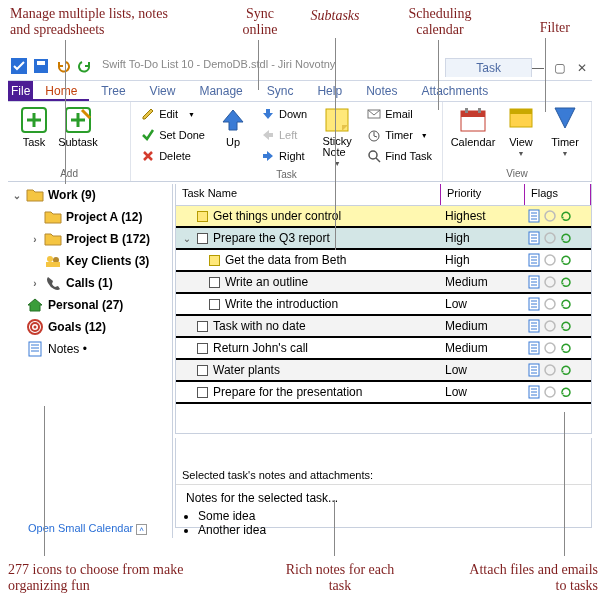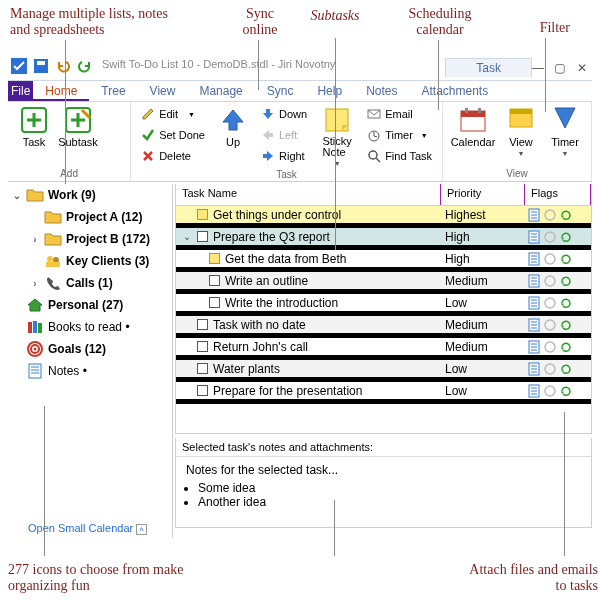--- a/index.html
+++ b/index.html
@@ -46,36 +46,36 @@
   .open-cal { position: absolute; bottom: 4px; left: 20px; color: #2a6fd6; font-size: 11px; }
 
   
   .grid { position: absolute; left: 175px; top: 184px; right: 8px; height: 250px; border: 1px solid #c8d0de; border-top: none; background: #fff; }
   .grid-head { display: flex; height: 22px; background: #fff; border-bottom: 1px solid #c8d0de; }
   .gh { padding: 3px 6px; font-size: 11px; border-right: 1px solid #a21caf; }
   .gh.name { flex: 1; }
   .gh.pri { width: 84px; }
   .gh.flags { width: 66px; }
   .grid-body { }
-  .gr { display: flex; height: 22px; align-items: center; border-bottom: 5px solid #000000; font-size: 12px; }
+  .gr { display: flex; height: 22px; align-items: center; border-bottom: 2px solid #000000; font-size: 12px; }
   .gr .c-name { flex: 1; display: flex; align-items: center; gap: 5px; padding-left: 6px; }
   .gr .c-pri { width: 84px; padding-left: 4px; }
   .gr .c-flags { width: 66px; display:flex; gap:2px; padding-left:2px; }
   .gr.hl-yellow { background: #fff8b0; }
   .gr.hl-blue { background: #d3e6e6; }
   .gr.alt { background: #f3f3f3; }
   .chk { width: 11px; height: 11px; border: 1px solid #555; background: #fff; flex-shrink: 0; }
   .chk.y { background: #ffe87a; border-color: #b59b00; }
   .indent1 { padding-left: 18px !important; }
   .exp2 { width:10px; text-align:center; color:#555; font-size:10px; }
   .flagic { width:14px; height:14px; }
 
   
   .notes-pane { position: absolute; left: 175px; top: 438px; right: 8px; height: 90px; border: 1px solid #c8d0de; border-top: none; }
-  .notes-head { font-size: 11px; padding: 3px 6px; border-bottom: 1px solid #dcdcdc; }
+  .notes-head { font-size: 11px; padding: 3px 6px; border-bottom: 1px solid #dcdcdc; margin-top: 28px; }
   .notes-body { padding: 6px 10px; font-size: 12px; }
   .notes-body ul { margin: 4px 0 0 12px; padding: 0; }
 
   
   svg { display: block; }
 </style>
 </head>
 <body>
 <div class="wrap">
 
@@ -364,31 +364,20 @@
         </div>
         <div class="tree-item bold" style="padding-left: 4px;">
           <span class="exp"></span>
           <span class="tic">
             <svg width="18" height="16">
               <path d="M2 8 L9 2 L16 8 L14 8 L14 14 L4 14 L4 8 Z" fill="#3a9d3a" stroke="#257025"></path>
             </svg>
           </span>
           <span>Personal (27)</span>
         </div>
-        <div class="tree-item" style="padding-left: 4px;">
-          <span class="exp"></span>
-          <span class="tic">
-            <svg width="18" height="16">
-              <rect x="2" y="3" width="4" height="11" fill="#c43c2e"></rect>
-              <rect x="7" y="2" width="4" height="12" fill="#3a7bd5"></rect>
-              <rect x="12" y="4" width="4" height="10" fill="#2a9d2a"></rect>
-            </svg>
-          </span>
-          <span>Books to read •</span>
-        </div>
         <div class="tree-item bold" style="padding-left: 4px;">
           <span class="exp"></span>
           <span class="tic">
             <svg width="18" height="16">
               <circle cx="9" cy="8" r="7" fill="#fff" stroke="#c43c2e" stroke-width="2"></circle>
               <circle cx="9" cy="8" r="4" fill="#fff" stroke="#c43c2e" stroke-width="2"></circle>
               <circle cx="9" cy="8" r="1.5" fill="#c43c2e"></circle>
             </svg>
           </span>
           <span>Goals (12)</span>
@@ -666,19 +655,21 @@
     <div>Notes for the selected task...</div>
     <ul id="notes-list">
           <li>Some idea</li>
           <li>Another idea</li>
         </ul>
   </div>
 </div>
 
 <div class="callout" style="left:8px; bottom:6px; width:210px; text-align:left;">277 icons to choose from make
 organizing fun</div>
+<div class="callout" style="left:280px; bottom:6px; width:120px;">Rich notes for
+each task</div>
 <div class="callout" style="left:468px; bottom:6px; width:130px; text-align:right;">Attach files and
 emails to tasks</div>
 <div class="callout-line" style="left:44px; top:406px; height:150px;"></div>
 <div class="callout-line" style="left:334px; top:500px; height:56px;"></div>
 <div class="callout-line" style="left:564px; top:412px; height:144px;"></div>
 
 </div>
 
 </body></html>

